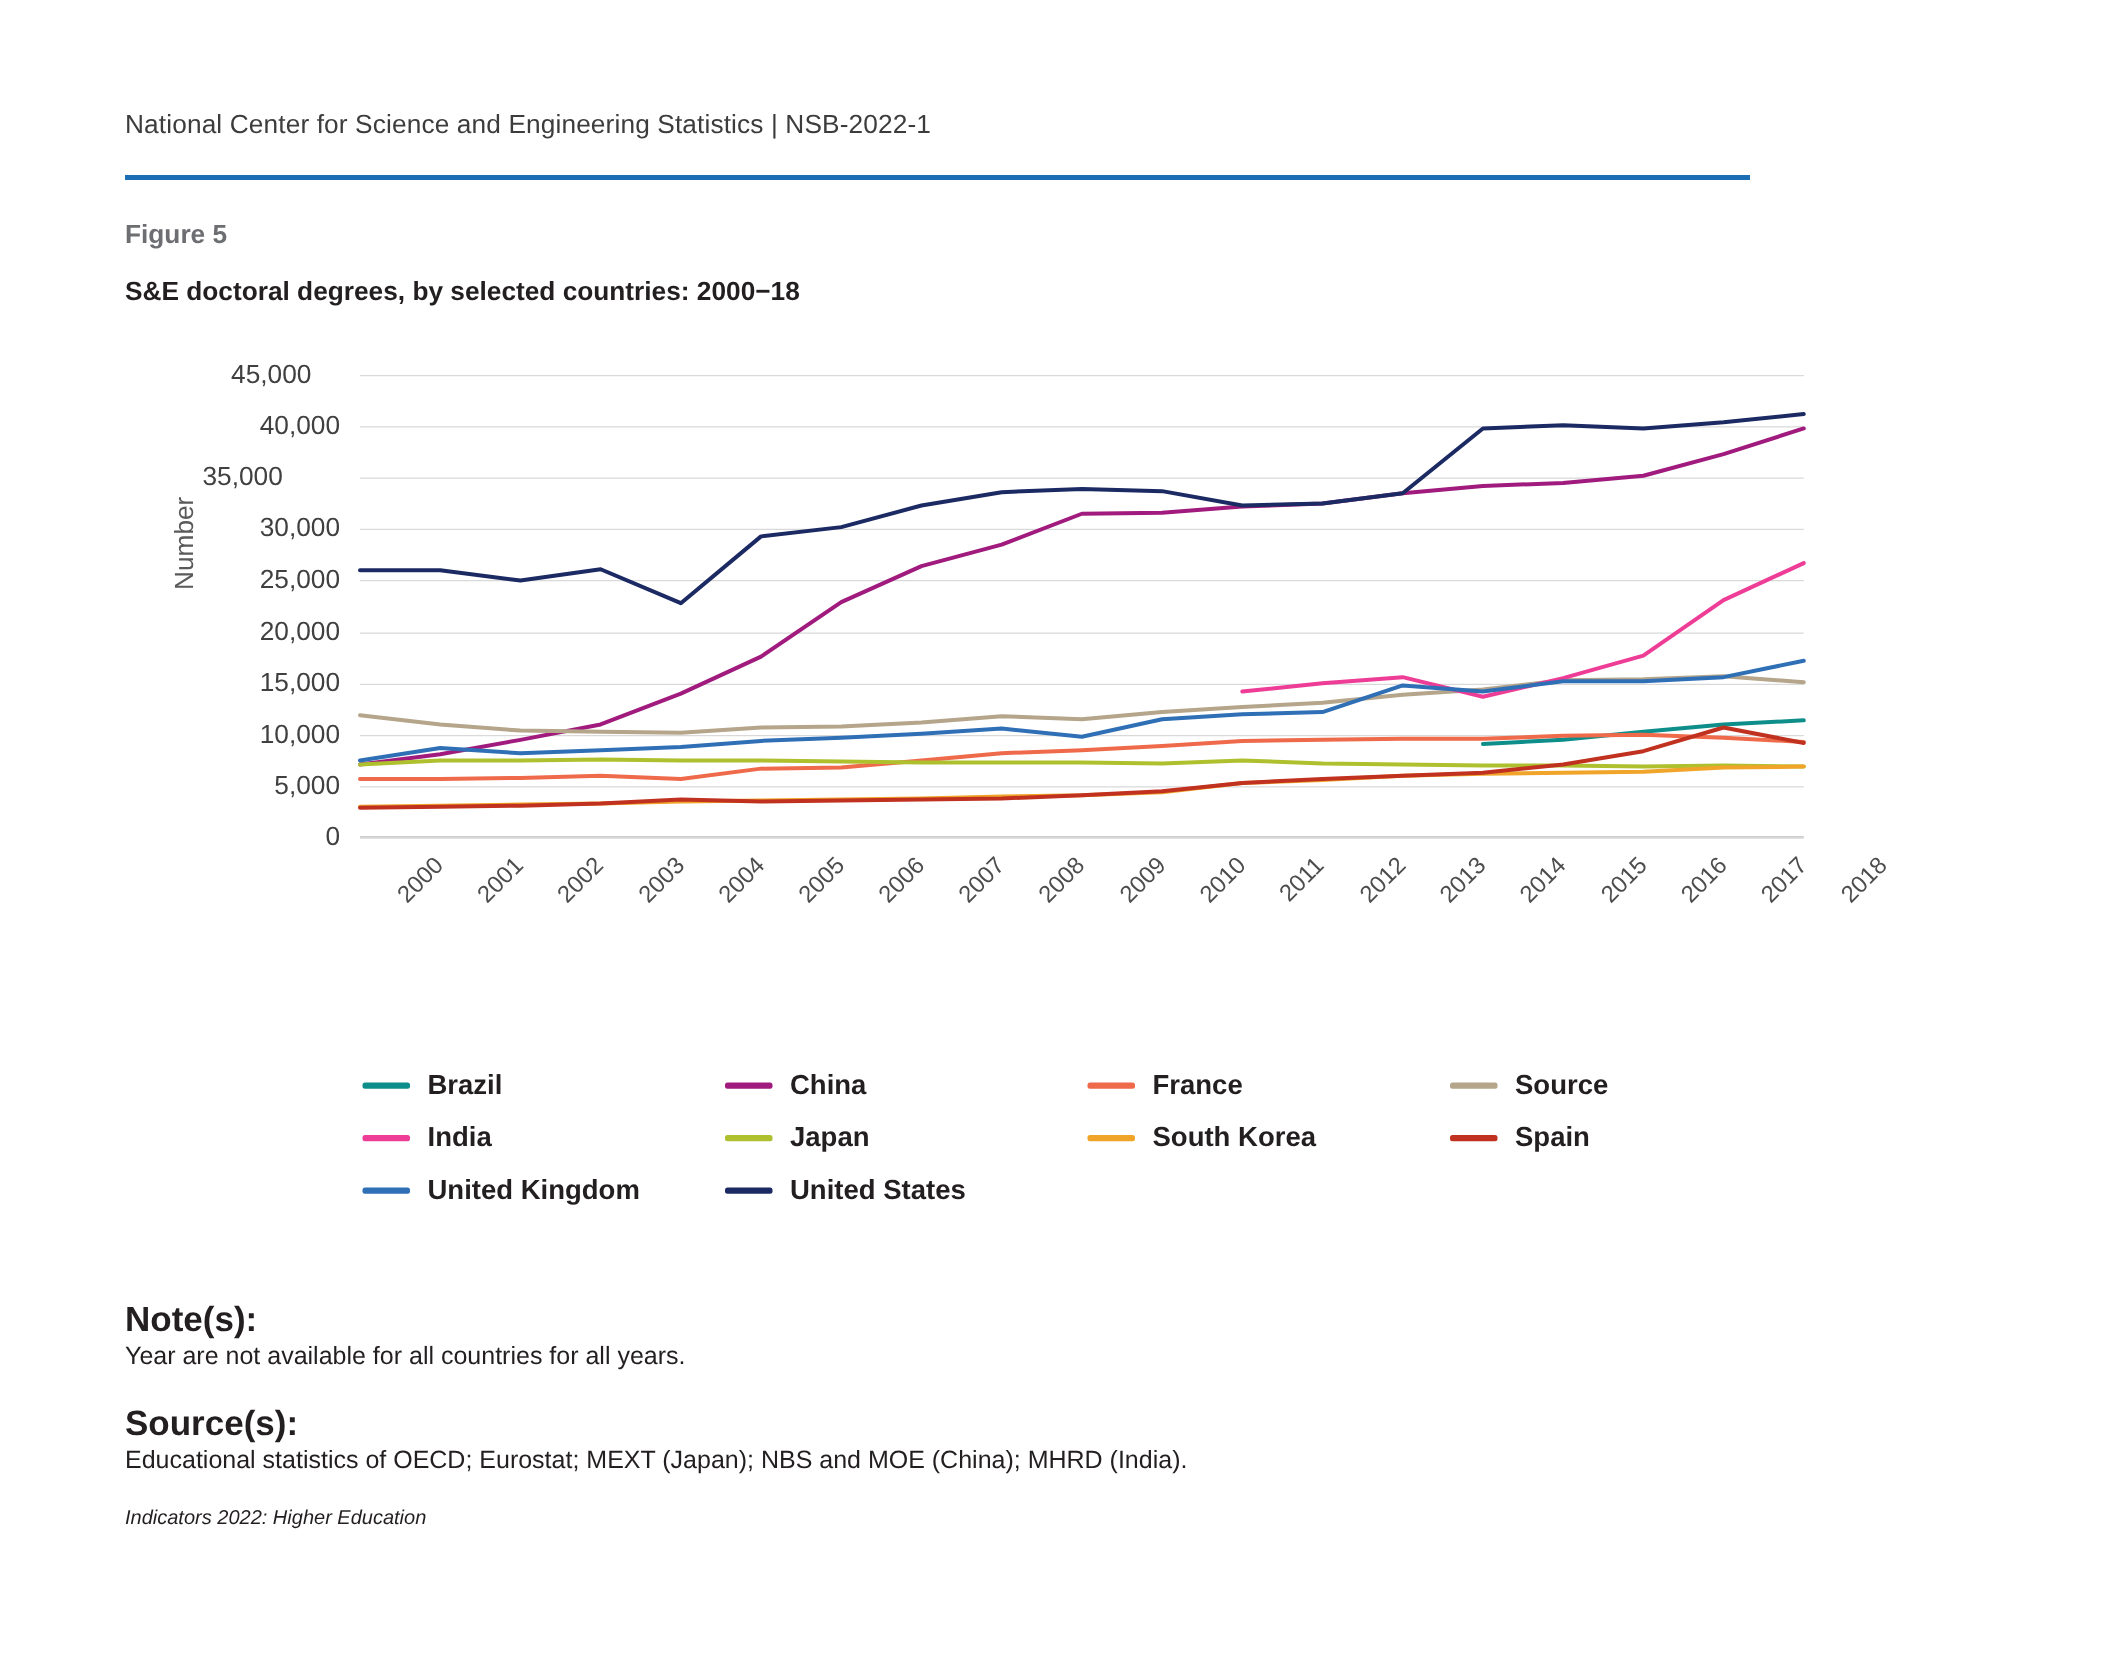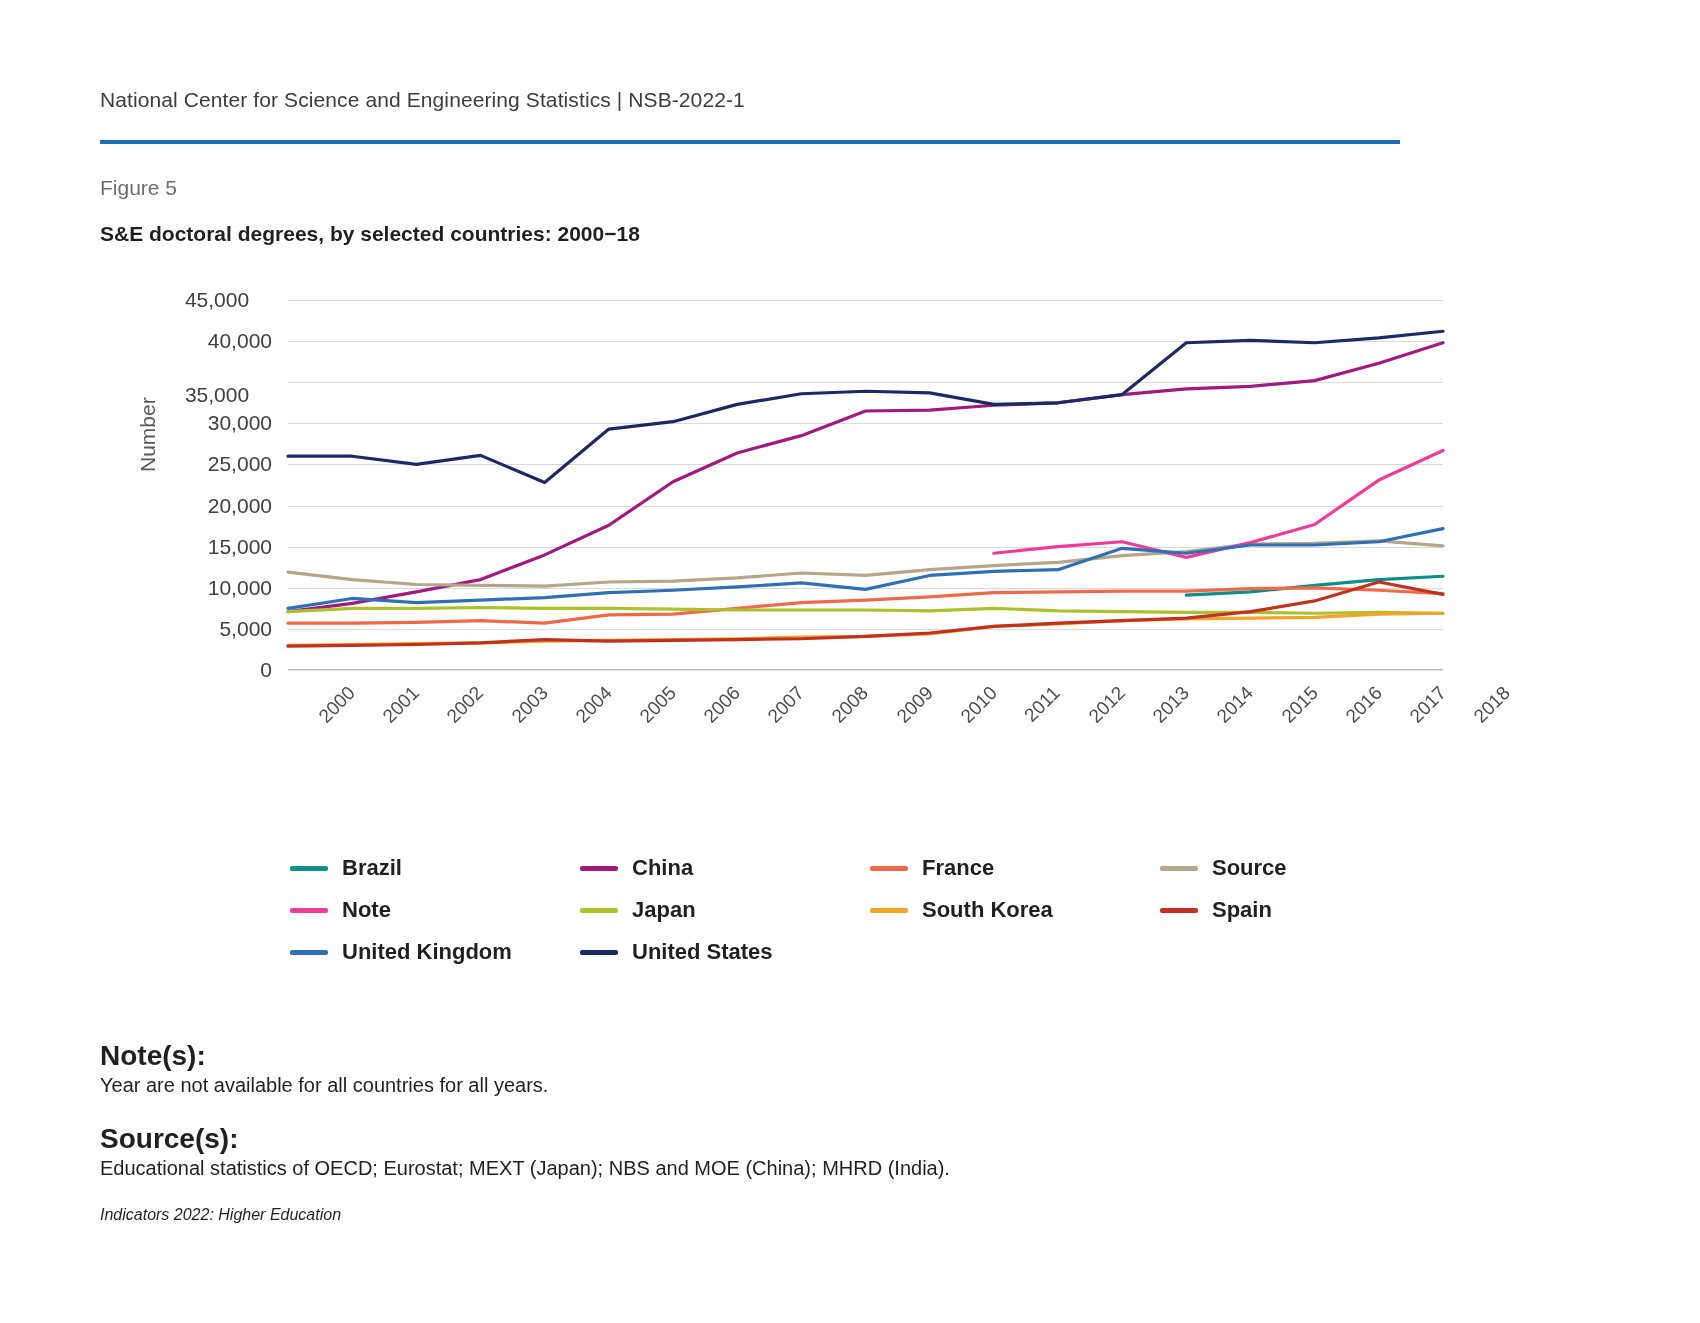--- a/index.html
+++ b/index.html
@@ -35,21 +35,21 @@
     top: 140px;
     width: 1300px;
     height: 4px;
     background: #1c6eb4;
   }
   .fig-label {
     position: absolute;
     left: 100px;
     top: 176px;
     font-size: 21px;
-    font-weight: normal;
+    font-weight: bold;
     color: #6d6e71;
   }
   .fig-title {
     position: absolute;
     left: 100px;
     top: 222px;
     font-size: 21px;
     font-weight: bold;
     color: #231f20;
   }
@@ -211,21 +211,21 @@
           <div class="gridline" style="top: 0px;"></div>
         </div>
       <div id="yticks">
           <div class="ytick-inner" style="top: 370px; left: -126px; text-align: right;">0</div>
           <div class="ytick-inner" style="top: 328.889px; left: -126px; text-align: right;">5,000</div>
           <div class="ytick-inner" style="top: 287.778px; left: -126px; text-align: right;">10,000</div>
           <div class="ytick-inner" style="top: 246.667px; left: -126px; text-align: right;">15,000</div>
           <div class="ytick-inner" style="top: 205.556px; left: -126px; text-align: right;">20,000</div>
           <div class="ytick-inner" style="top: 164.444px; left: -126px; text-align: right;">25,000</div>
           <div class="ytick-inner" style="top: 123.333px; left: -126px; text-align: right;">30,000</div>
-          <div class="ytick-inner" style="top: 95px; left: -126px; text-align: center;">35,000</div>
+          <div class="ytick-inner" style="top: 82px; left: -126px; text-align: left;">35,000</div>
           <div class="ytick-inner" style="top: 41.1111px; left: -126px; text-align: right;">40,000</div>
           <div class="ytick-inner" style="top: 0px; left: -126px; text-align: center;">45,000</div>
         </div>
       <div class="axis-bottom"></div>
       <svg class="lines" id="line-svg" viewBox="0 0 1155 370" preserveAspectRatio="none">
           <polyline points="898.33,295.18 962.50,291.89 1026.67,285.31 1090.83,279.56 1155.00,276.27" fill="none" stroke="#0e8e8a" stroke-width="3.2" stroke-linejoin="round" stroke-linecap="round" vector-effect="non-scaling-stroke"></polyline>
           <polyline points="0.00,311.62 64.17,303.40 128.33,291.89 192.50,279.56 256.67,254.89 320.83,225.29 385.00,181.71 449.17,152.93 513.33,135.67 577.50,111.00 641.67,110.18 705.83,105.24 770.00,102.78 834.17,94.56 898.33,88.80 962.50,86.33 1026.67,80.58 1090.83,63.31 1155.00,42.76" fill="none" stroke="#a01b7d" stroke-width="3.2" stroke-linejoin="round" stroke-linecap="round" vector-effect="non-scaling-stroke"></polyline>
           <polyline points="0.00,323.13 64.17,323.13 128.33,322.31 192.50,320.67 256.67,323.13 320.83,314.91 385.00,314.09 449.17,308.33 513.33,302.58 577.50,300.11 641.67,296.82 705.83,292.71 770.00,291.89 834.17,291.07 898.33,291.07 962.50,288.60 1026.67,287.78 1090.83,290.24 1155.00,293.53" fill="none" stroke="#ef6a4a" stroke-width="3.2" stroke-linejoin="round" stroke-linecap="round" vector-effect="non-scaling-stroke"></polyline>
           <polyline points="0.00,272.16 64.17,279.56 128.33,284.49 192.50,285.31 256.67,286.13 320.83,282.02 385.00,281.20 449.17,277.91 513.33,272.98 577.50,275.44 641.67,269.69 705.83,265.58 770.00,262.29 834.17,255.71 898.33,251.60 962.50,244.20 1026.67,243.38 1090.83,240.91 1155.00,245.84" fill="none" stroke="#b4a58b" stroke-width="3.2" stroke-linejoin="round" stroke-linecap="round" vector-effect="non-scaling-stroke"></polyline>
           <polyline points="705.83,253.24 770.00,246.67 834.17,241.73 898.33,257.36 962.50,242.56 1026.67,224.47 1090.83,180.07 1155.00,150.47" fill="none" stroke="#ee3d96" stroke-width="3.2" stroke-linejoin="round" stroke-linecap="round" vector-effect="non-scaling-stroke"></polyline>
@@ -274,21 +274,21 @@
           <span class="legend-text">France</span>
         </div>
         <div class="legend-item">
           <span class="legend-swatch" style="background: rgb(180, 165, 139);"></span>
           <span class="legend-text">Source</span>
         </div>
       </div>
       <div class="legend-row">
         <div class="legend-item">
           <span class="legend-swatch" style="background: rgb(238, 61, 150);"></span>
-          <span class="legend-text">Note</span>
+          <span class="legend-text">India</span>
         </div>
         <div class="legend-item">
           <span class="legend-swatch" style="background: rgb(174, 192, 46);"></span>
           <span class="legend-text">Japan</span>
         </div>
         <div class="legend-item">
           <span class="legend-swatch" style="background: rgb(240, 164, 41);"></span>
           <span class="legend-text">South Korea</span>
         </div>
         <div class="legend-item">

